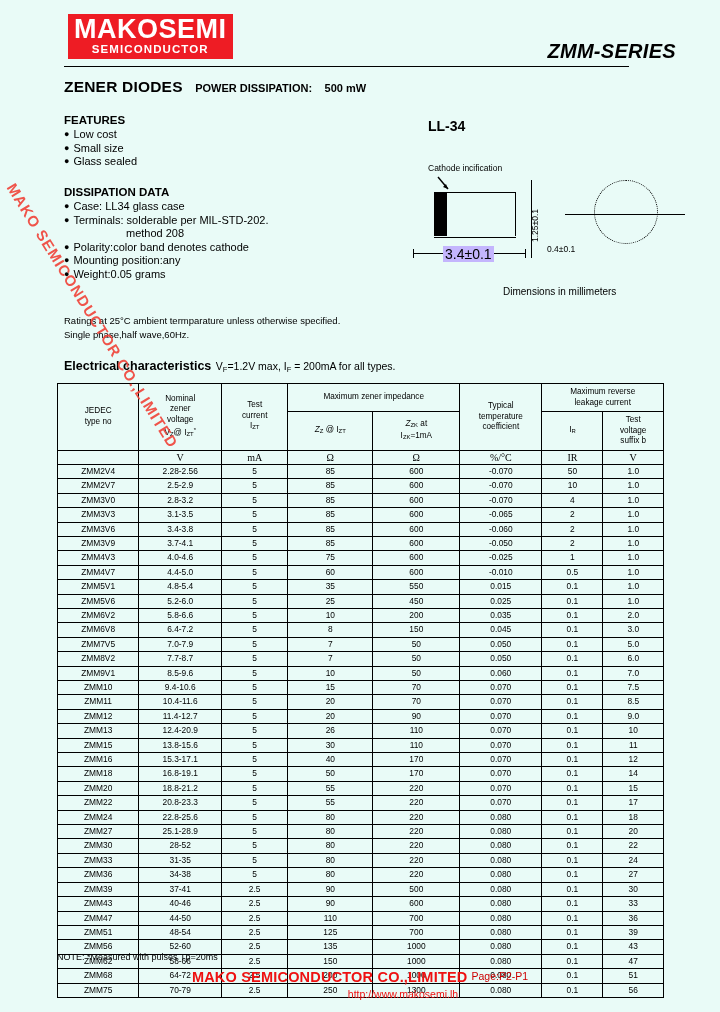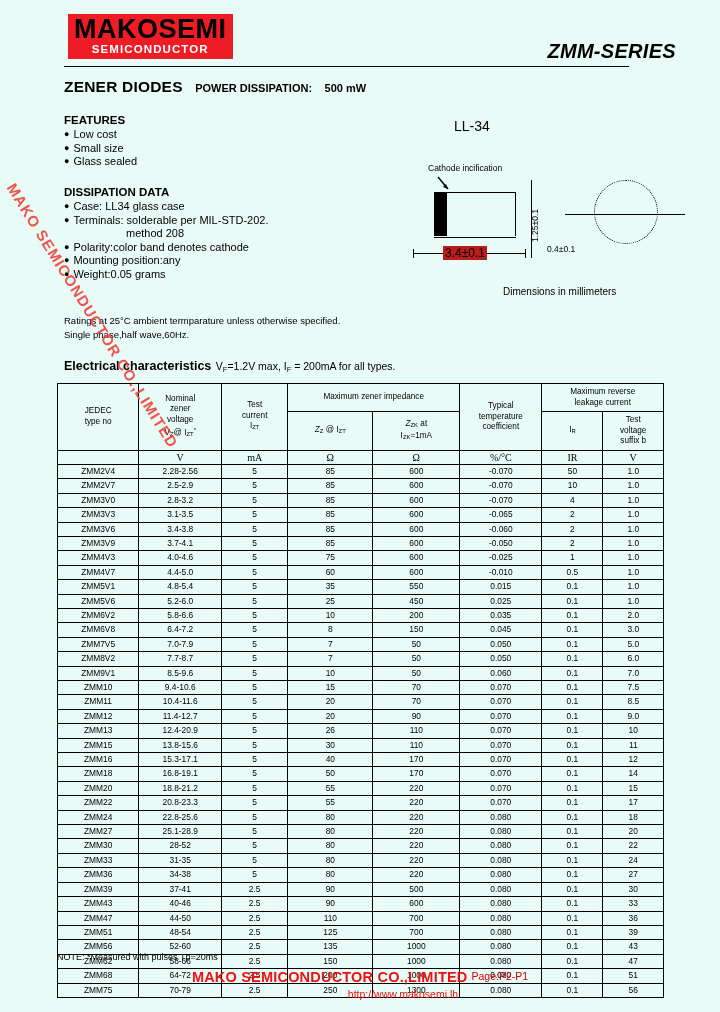--- a/index.html
+++ b/index.html
@@ -13,21 +13,21 @@
   }
   .page{position:relative;width:720px;height:1012px;}
 
   
   .logo-box{
     position:absolute;left:68px;top:14px;
     background:#ee1c24;padding:2px 6px 3px 6px;
     text-align:center;line-height:1;
   }
   .logo-main{
-    color:#000000;font-weight:bold;font-size:27px;
+    color:#ffffff;font-weight:bold;font-size:27px;
     letter-spacing:.5px;font-family:"Liberation Sans",sans-serif;
     display:block;
   }
   .logo-sub{
     color:#fff;font-weight:bold;font-size:11.5px;
     letter-spacing:1.1px;display:block;margin-top:1px;
   }
   .series{
     position:absolute;right:44px;top:40px;
     font-size:20px;font-weight:bold;font-style:italic;
@@ -45,29 +45,29 @@
   .sec-head{font-size:11.5px;font-weight:bold;}
   .features{position:absolute;left:64px;top:114px;}
   .mech{position:absolute;left:64px;top:186px;}
   ul.bl{list-style:none;margin:2px 0 0 0;padding:0;}
   ul.bl li{font-size:11px;line-height:13.6px;white-space:nowrap;}
   ul.bl li .b{font-size:9px;vertical-align:1px;margin-right:4px;}
   .indent{display:inline-block;margin-left:62px;}
 
   
   .pkg{position:absolute;left:395px;top:118px;width:310px;height:190px;}
-  .pkg-title{position:absolute;left:33px;top:0;font-size:14px;font-weight:normal;margin-left:26px;}
+  .pkg-title{position:absolute;left:33px;top:0;font-size:14px;font-weight:bold;}
   .cath-lbl{position:absolute;left:33px;top:45px;font-size:8.5px;white-space:nowrap;}
   .body-rect{position:absolute;left:39px;top:74px;width:82px;height:44px;border:1.3px solid #000;border-left:none;border-right:none;}
   .band{position:absolute;left:39px;top:74px;width:13px;height:44px;background:#000;}
   .body-rt{position:absolute;left:120px;top:74px;width:0;height:44px;border-left:1.3px solid #000;}
   .arrow-cath{position:absolute;left:42px;top:58px;width:14px;height:16px;}
   .dim-h{position:absolute;left:18px;top:128px;width:112px;height:14px;}
   .dim-h .line{position:absolute;left:0;top:7px;width:112px;border-top:1.1px solid #000;}
-  .dim-h .cap{position:absolute;top:0;font-size:12px;background:#b91c1c;left:30px;padding:0 2px;}
+  .dim-h .cap{position:absolute;top:0;font-size:14px;background:#c4b5fd;left:30px;padding:0 2px;}
   .tick{position:absolute;width:0;height:9px;border-left:1.1px solid #000;top:3px;}
   .dim-v{position:absolute;left:128px;top:62px;height:78px;width:16px;}
   .dim-v .vline{position:absolute;left:8px;top:0;height:78px;border-left:1.1px solid #000;}
   .vtxt{position:absolute;font-size:8.5px;transform:rotate(-90deg);transform-origin:left top;white-space:nowrap;}
   .dim-lead{position:absolute;left:120px;top:126px;width:70px;height:14px;}
   .lead-cap{position:absolute;left:32px;top:0;font-size:8.5px;white-space:nowrap;}
   .axis-line{position:absolute;left:170px;top:96px;width:120px;border-top:1.2px solid #000;}
   .circ{position:absolute;left:199px;top:62px;width:62px;height:62px;border:1.4px dotted #000;border-radius:50%;}
   .dim-note{position:absolute;left:108px;top:168px;font-size:10px;}
 

